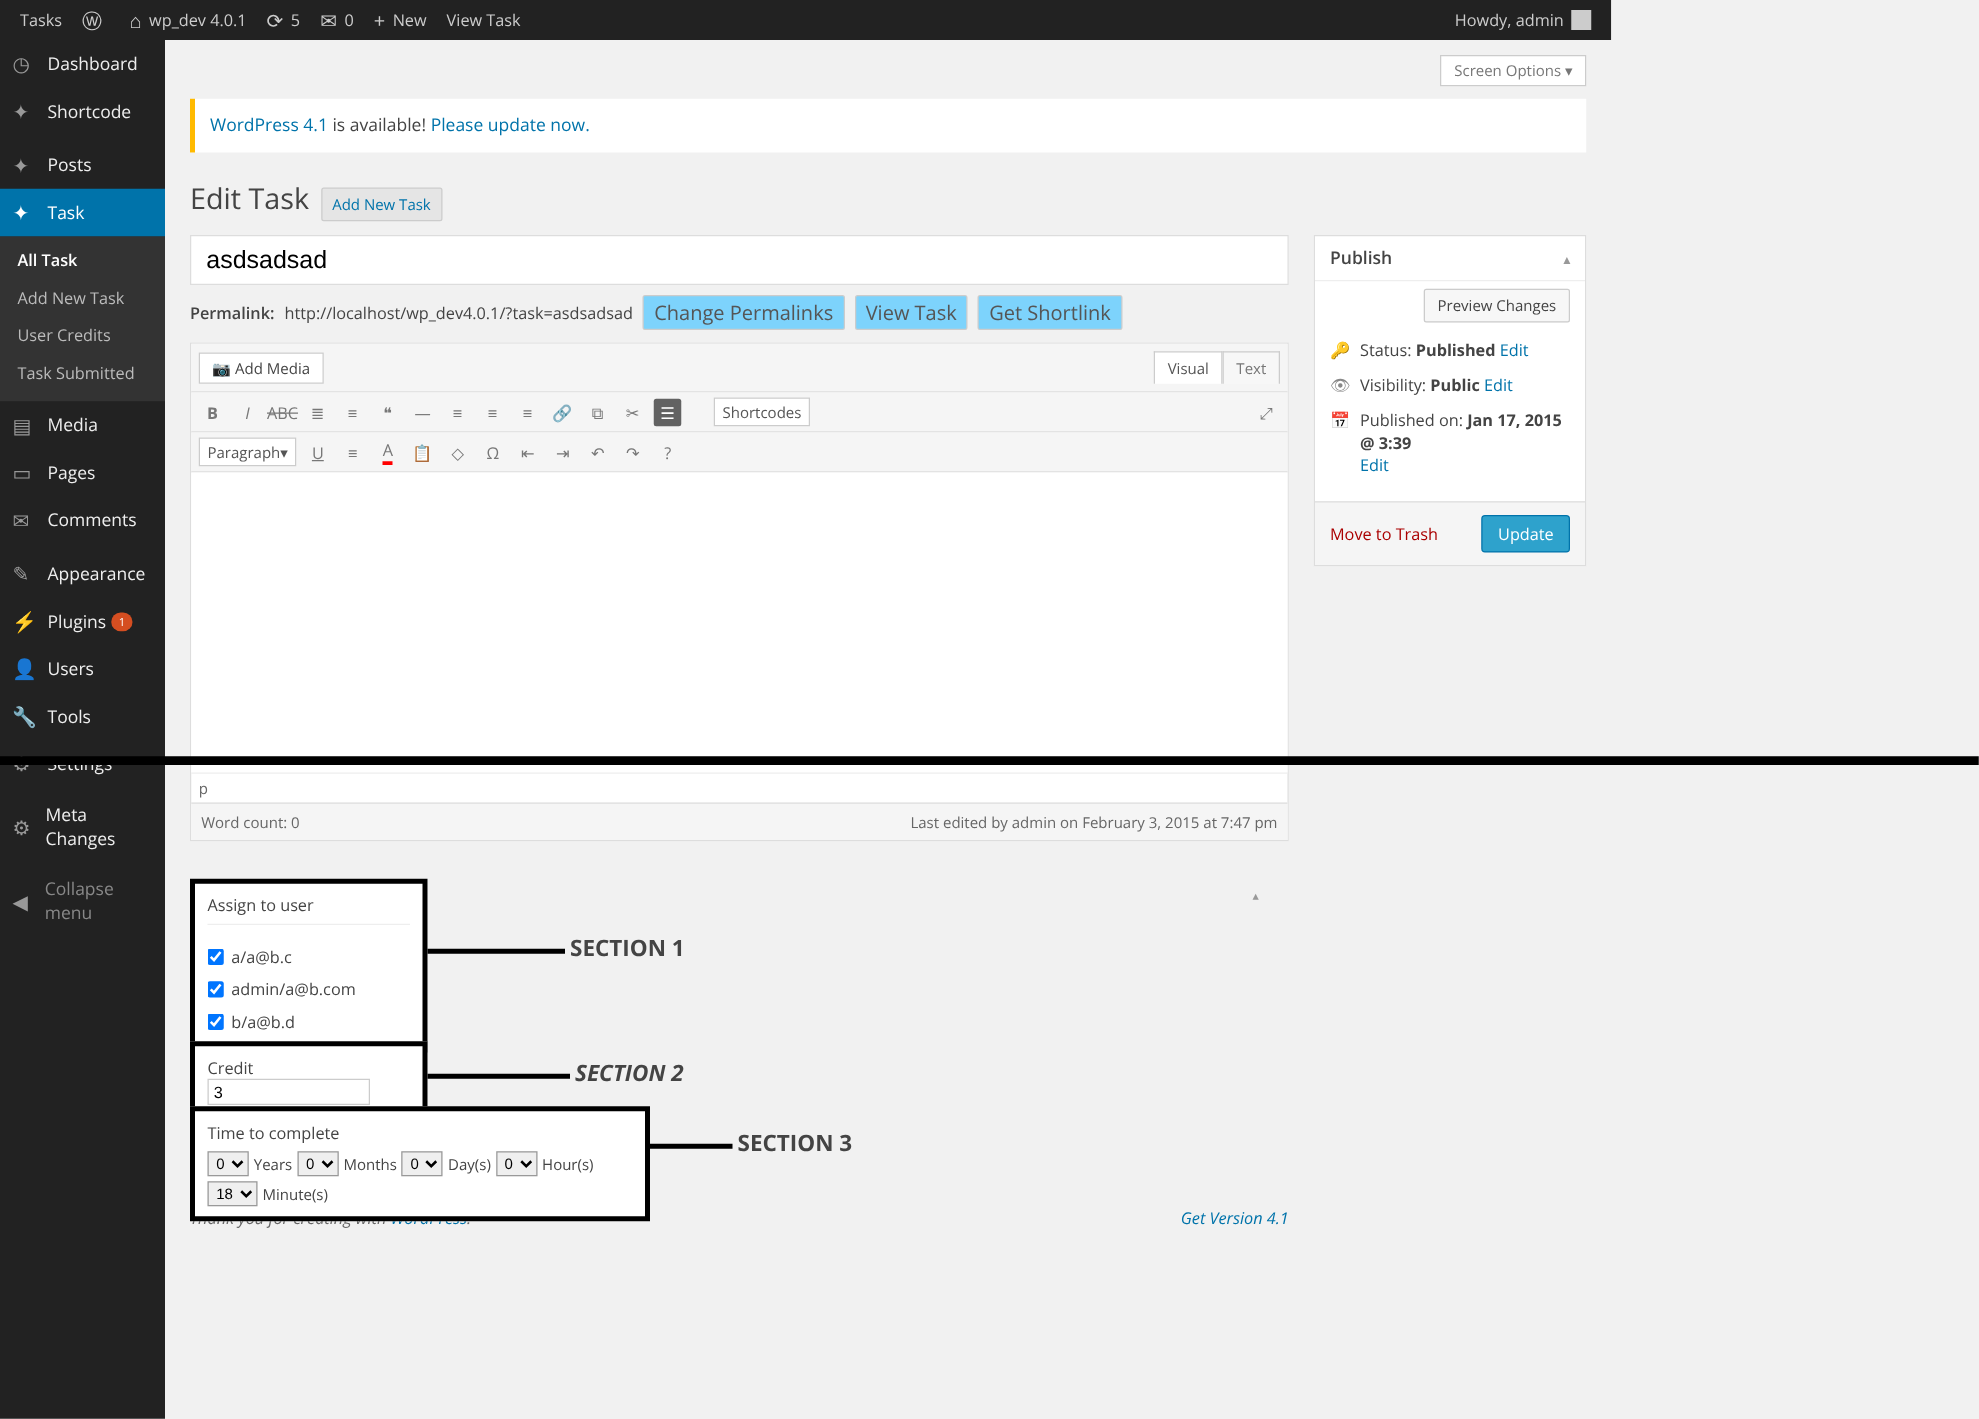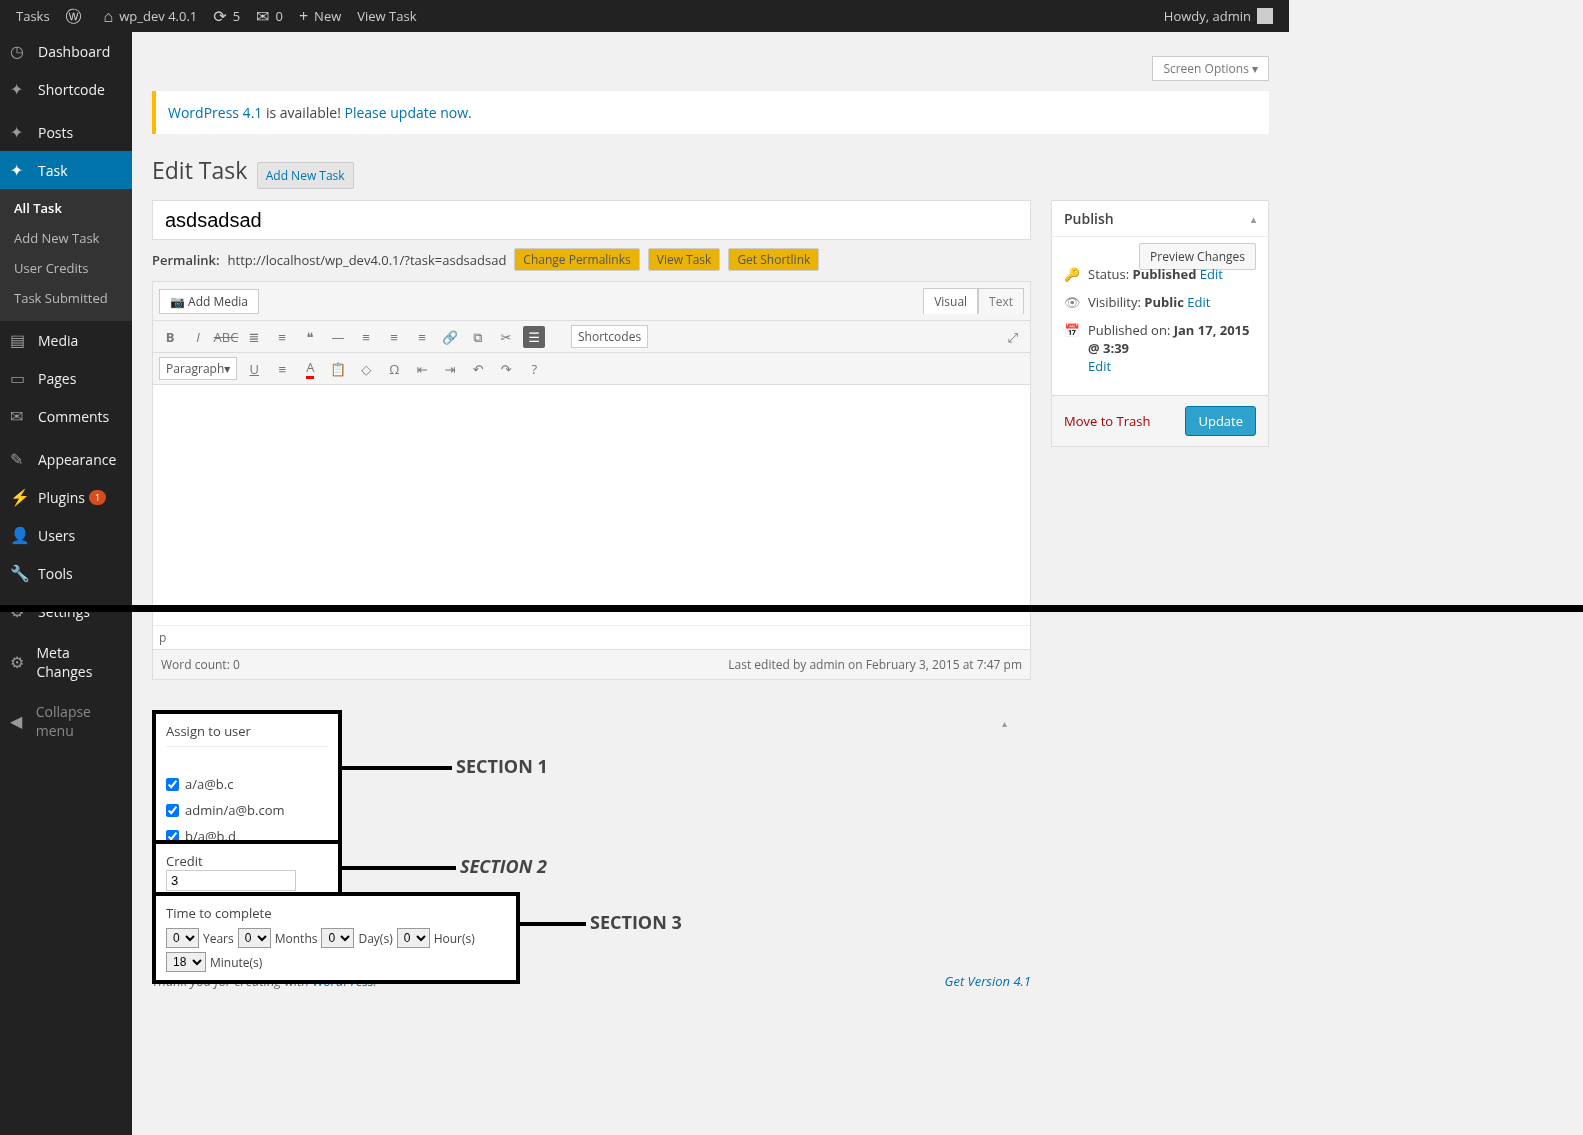--- a/index.html
+++ b/index.html
@@ -22,35 +22,35 @@
 #sidebar .menu-item.active .ico { color: #fff; }
 #sidebar .menu-item.active::after { content:""; position:absolute; right:-8px; top:50%; margin-top:-8px; border:8px solid transparent; border-right-color:#f1f1f1; }
 #sidebar .submenu { background: #333; padding: 4px 0 8px; }
 #sidebar .submenu .sub-item { padding: 6px 10px 6px 14px; font-size: 13px; color: #bbb; cursor: pointer; }
 #sidebar .submenu .sub-item.current { color: #fff; font-weight: 600; }
 #sidebar .badge { display: inline-block; background: #d54e21; color: #fff; border-radius: 10px; font-size: 9px; padding: 1px 6px; margin-left: 4px; }
 #sidebar .collapse { color: #888; }
 
 
 #main { margin-left: 132px; padding: 0 20px 0 20px; background: #f1f1f1; }
-#screen-opts { text-align: right; padding-top: 24px; text-decoration: underline; }
+#screen-opts { text-align: right; padding-top: 12px; text-decoration: underline; }
 #screen-opts .btn { display: inline-block; border: 1px solid #ccc; background: #fff; padding: 3px 10px; font-size: 12px; color: #777; cursor: pointer; }
 .update-nag { margin: 10px 0; border-left: 4px solid #ffba00; background: #fff; padding: 12px; font-size: 14px; }
 .update-nag a { color: #0073aa; }
 h1.page-title { font-size: 23px; font-weight: 400; margin: 10px 0 14px; display: inline-block; }
 .add-new-btn { display: inline-block; background: #e5e5e5; border: 1px solid #ccc; color: #0073aa; padding: 4px 8px; font-size: 12px; margin-left: 6px; border-radius: 2px; cursor: pointer; vertical-align: middle;}
 
 .cols { display: flex; gap: 20px; }
 .col-main { flex: 1; }
 .col-side { width: 218px; }
 
 .title-input { width: 100%; border: 1px solid #ddd; background: #fff; padding: 8px 12px; font-size: 20px; height: 40px; }
 .permalink-row { font-size: 13px; margin: 8px 0 10px; display: flex; align-items: center; gap: 8px; flex-wrap: wrap; }
 .permalink-row .lbl { font-weight: 600; }
-.small-btn { border: 1px solid #ccc; background: #eab308; padding: 2px 8px; font-size: 12px; border-radius: 2px; cursor: pointer; color: #555;}
+.small-btn { border: 1px solid #ccc; background: #7dd3fc; padding: 2px 8px; font-size: 16px; border-radius: 2px; cursor: pointer; color: #555;}
 
 .editor-box { border: 1px solid #ddd; background: #fff; }
 .media-row { display: flex; align-items: center; padding: 6px; background: #f5f5f5; border-bottom: 1px solid #ddd; }
 .media-btn { border: 1px solid #ccc; background: #fff; padding: 3px 10px; font-size: 12px; cursor: pointer; }
 .tabs { margin-left: auto; display: flex; }
 .tabs .tab { border: 1px solid #ccc; border-bottom: none; padding: 4px 10px; font-size: 12px; background: #f7f7f7; color: #777; cursor: pointer;}
 .tabs .tab.active { background: #fff; color: #555; }
 
 .toolbar { background: #f5f5f5; border-bottom: 1px solid #ddd; padding: 4px 6px; display: flex; align-items: center; gap: 6px; flex-wrap: wrap; }
 .toolbar .tb-btn { width: 22px; height: 22px; display: inline-flex; align-items: center; justify-content: center; color: #777; font-size: 13px; cursor: pointer; border-radius: 2px; }
@@ -67,40 +67,40 @@
 .postbox-header { padding: 8px 12px; border-bottom: 1px solid #eee; display:flex; justify-content:space-between; align-items:center; font-size:14px; font-weight:600;}
 .postbox-header .tri { color:#999; font-size:10px;}
 .postbox-inner { padding: 10px 12px; font-size: 13px; }
 .pub-row { display: flex; align-items: flex-start; gap: 8px; margin-bottom: 10px; }
 .pub-row .pico { color: #888; width: 16px; }
 .pub-row a { color: #0073aa; }
 .pub-footer { border-top: 1px solid #ddd; padding: 10px 12px; display: flex; justify-content: space-between; align-items: center; background:#f5f5f5;}
 .pub-footer a.trash { color: #a00; }
 .btn-primary { background: #2ea2cc; border: 1px solid #0073aa; color: #fff; padding: 5px 12px; border-radius: 3px; cursor: pointer; font-size:13px;}
 .btn-secondary { border: 1px solid #ccc; background: #f7f7f7; padding: 4px 10px; border-radius: 2px; font-size: 12px; cursor: pointer; }
-.preview-wrap { text-align:right; margin-bottom:0;}
+.preview-wrap { text-align:right; margin-bottom:18px;}
 
 
 .meta-area { margin-top: 30px; padding-bottom: 40px; }
 .annot-box { border: 4px solid #000; background: #fff; padding: 8px 10px; width: 190px; position: relative; }
 .annot-box.wide { width: 368px; }
 .chk-row { display: flex; align-items: center; gap: 6px; padding: 4px 0; font-size: 13px; }
 .annot-label { position: absolute; font-size: 18px; font-weight: 700; }
 .connector { position: absolute; height: 4px; background: #000; }
 .timefield { display: flex; align-items: center; gap: 4px; flex-wrap: wrap; font-size: 12px; }
 .timefield select { border: 1px solid #999; font-size: 12px; padding: 1px 2px; }
 .credit-input { border: 1px solid #ccc; padding: 2px 4px; width: 130px; font-size: 13px; }
 .meta-rel { position: relative; height: 240px; }
 
 
 .blackbar { position: absolute; left: 0; right: 0; height: 7px; background: #000; }
 .footer { display: flex; justify-content: space-between; font-size: 13px; color: #666; padding: 22px 0; font-style: italic;}
 .footer a { color: #0073aa; font-style: italic;}
 
-.meta-panel-header { display:flex; align-items:flex-end; border-bottom:1px solid #eee; padding-bottom:6px; margin-bottom:24px;}
+.meta-panel-header { display:flex; align-items:flex-end; border-bottom:1px solid #eee; padding-bottom:6px; margin-bottom:12px;}
 .tri-small{ margin-left:auto; color:#999; font-size:10px;}
 </style>
 </head>
 <body>
 
 <div id="adminbar">
   <div class="ab-item">
       <span>Tasks</span>
     </div>
   <div class="ab-item">

